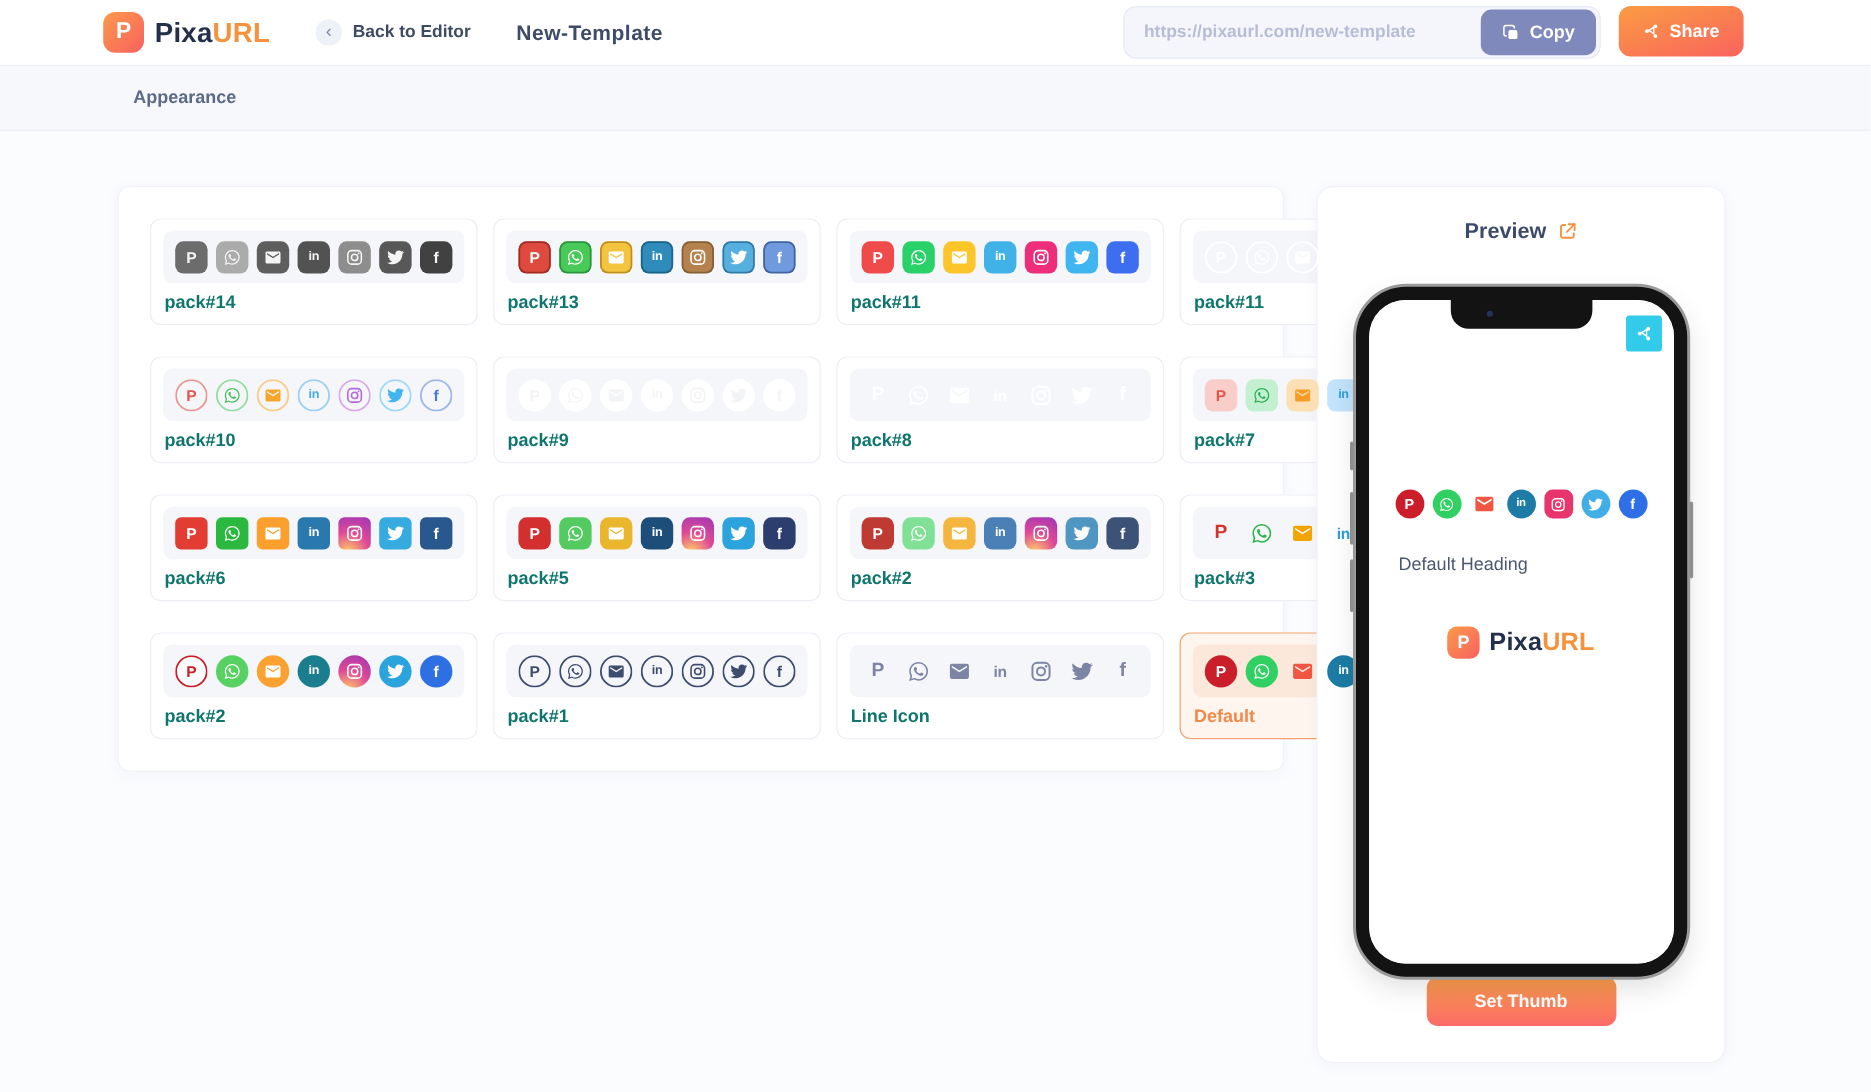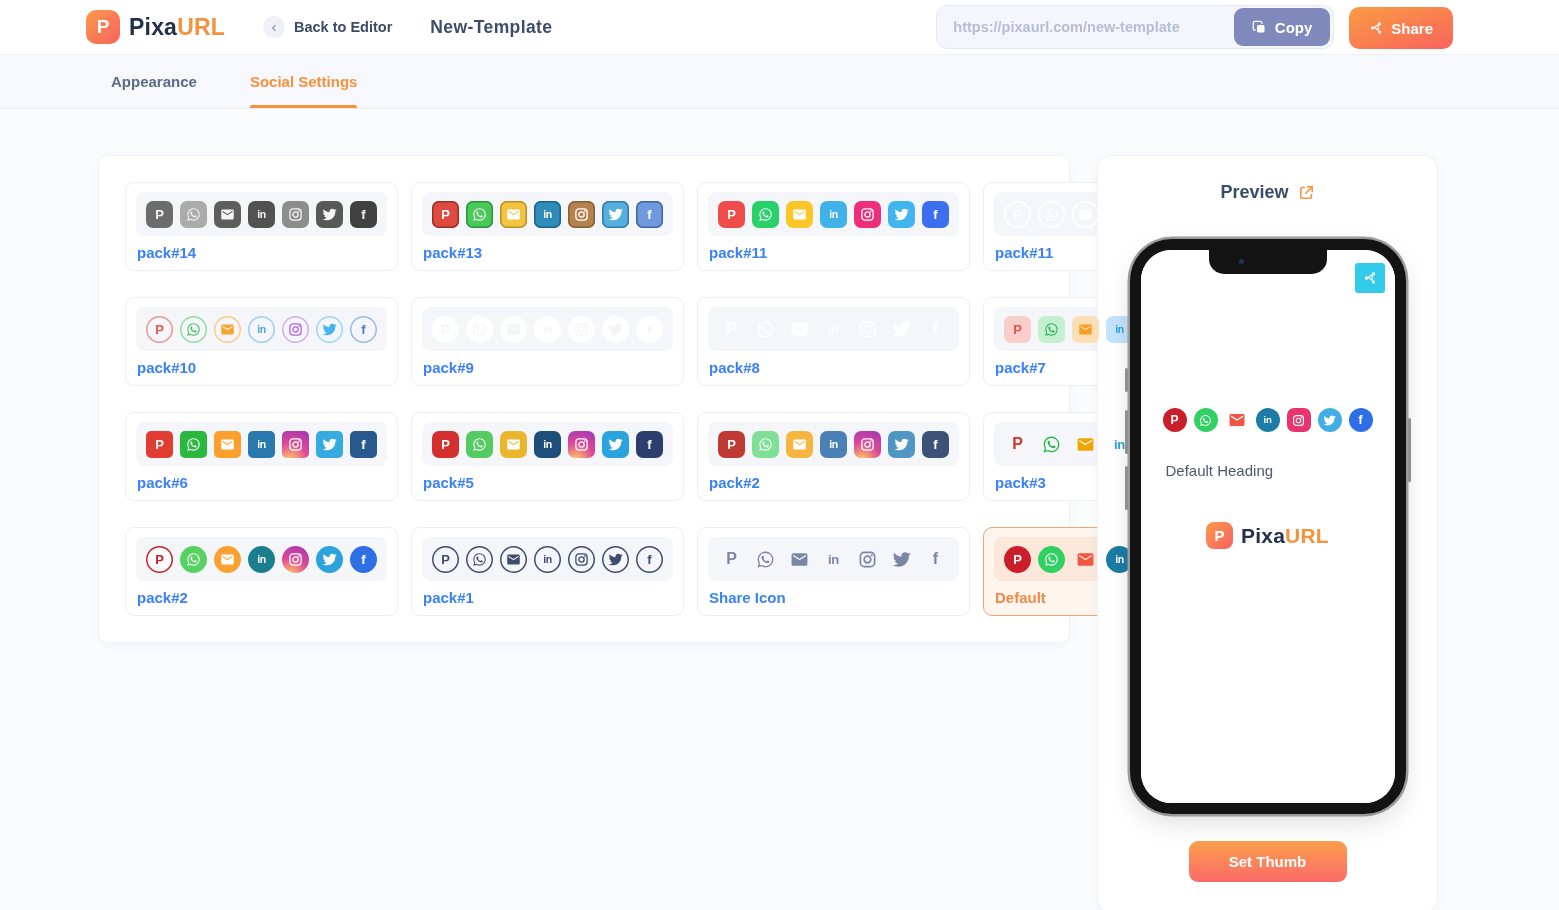--- a/index.html
+++ b/index.html
@@ -28,21 +28,21 @@
     display:flex; align-items:center; gap:9px; background:none; border:none;
     margin-left:38px; cursor:pointer; font-family:inherit;
   }
   .back-circle {
     width:22px; height:22px; border-radius:50%; background:#eef1f7;
     display:flex; align-items:center; justify-content:center;
     color:#7a86a0; font-size:15px; line-height:1; padding-bottom:2px;
   }
   .back-label { font-size:14.5px; font-weight:700; color:#3d4a63; }
   .page-title { margin-left:38px; font-size:17.5px; font-weight:700; color:#3e4c6a; letter-spacing:.4px; }
-  .header-right { margin-left:auto; display:flex; align-items:flex-end; gap:15px; }
+  .header-right { margin-left:auto; display:flex; align-items:flex-start; gap:15px; }
   .url-group {
     display:flex; align-items:center; background:#f4f6fc; border:1px solid #e6eaf4;
     border-radius:11px; padding:3px 3px 3px 16px; width:398px; height:44px;
   }
   .url-input {
     flex:1; border:none; background:transparent; outline:none;
     font-family:inherit; font-size:14.5px; color:#b6bdd4; font-weight:600;
   }
   .copy-btn {
     display:flex; align-items:center; gap:8px; background:#8089bb; color:#fff;
@@ -84,21 +84,21 @@
   .pack {
     background:#fff; border:1px solid #edeff5; border-radius:9px;
     padding:9px 10px 5px; cursor:pointer;
   }
   .pack.selected { border:1.5px solid #f2a471; background:#fdf5ee; }
   .strip {
     background:#f5f6fa; border-radius:8px; height:44px;
     display:flex; align-items:center; gap:7px; padding:0 10px; overflow:hidden;
   }
   .pack.selected .strip { background:#fbe8da; }
-  .pack-label { font-size:15px; color:#3b82f6; margin:8px 1px 4px; font-weight:600; }
+  .pack-label { font-size:15px; color:#0f766e; margin:8px 1px 4px; font-weight:600; }
   .pack.selected .pack-label { color:#ef8a4a; }
   
   .ic {
     width:27px; height:27px; min-width:27px; display:flex; align-items:center;
     justify-content:center; color:#fff; position:relative;
   }
   .sh-square  { border-radius:5px; }
   .sh-rounded { border-radius:7px; }
   .sh-circle  { border-radius:50%; }
   .sh-none    { background:transparent !important; }
@@ -160,21 +160,21 @@
   .pv-icons .ic { width:24px; height:24px; min-width:24px; cursor:pointer; }
   .pv-icons .ic svg { width:13px; height:13px; }
   .pv-icons .ic .lt { font-size:12px; }
   .pv-icons .ic .lt-in { font-size:9.5px; }
   .pv-icons .ic.lg svg { width:18px; height:18px; }
   .pv-heading { position:absolute; top:212px; left:25px; font-size:15px; color:#4b5870; }
   .pv-brand { position:absolute; top:272px; left:0; right:0; display:flex; justify-content:center; align-items:center; gap:8px; }
   .pv-brand .brand-mark { width:27px; height:27px; border-radius:8px; font-size:15px; }
   .pv-brand .brand-word { font-size:21px; }
   .set-thumb-btn {
-    margin-top:27px; width:158px; height:41px; border:none; border-radius:9px;
+    width:158px; height:41px; border:none; border-radius:9px;
     background:linear-gradient(180deg,#fba04c,#fb6a68); color:#fff;
     font-family:inherit; font-size:15px; font-weight:700; cursor:pointer;
   }
 </style>
 </head>
 <body>
 
 <header class="header">
   <div class="brand">
     <span class="brand-mark">P</span>
@@ -207,21 +207,20 @@
             <circle cx="18" cy="19" r="2.7"></circle>
           </svg>
       </span>
       <span>Share</span>
     </button>
   </div>
 </header>
 
 <nav class="tabbar">
   <div class="tab">Appearance</div>
-  <div class="tab active">Social Settings</div>
 </nav>
 
 <main class="main">
 
   <section class="themes-card">
     <div class="pack-grid" id="pack-grid">
         <div class="pack">
     <div class="strip">
             <span class="ic sh-rounded" style="background: rgb(108, 108, 108); color: rgb(244, 244, 244);">
               <b class="lt">P</b>
@@ -782,21 +781,21 @@
             </span>
             <span class="ic sh-none lg" style="color: rgb(125, 133, 165);">
               <svg viewBox="0 0 24 24" fill="currentColor">
                 <path d="M23.4 4.8c-.8.4-1.7.6-2.6.8.9-.6 1.6-1.5 2-2.5-.9.5-1.9.9-2.9 1.1C19 3.3 17.8 2.8 16.5 2.8c-2.6 0-4.6 2.1-4.6 4.6 0 .4 0 .7.1 1-3.8-.2-7.2-2-9.5-4.8-.4.7-.6 1.5-.6 2.3 0 1.6.8 3 2.1 3.9-.8 0-1.5-.2-2.1-.6v.1c0 2.2 1.6 4.1 3.7 4.5-.4.1-.8.2-1.2.2-.3 0-.6 0-.9-.1.6 1.8 2.3 3.2 4.3 3.2-1.6 1.2-3.6 2-5.7 2-.4 0-.7 0-1.1-.1 2 1.3 4.5 2.1 7.1 2.1 8.5 0 13.2-7.1 13.2-13.2v-.6c.9-.7 1.7-1.5 2.3-2.4z"></path>
               </svg>
             </span>
             <span class="ic sh-none lg" style="color: rgb(125, 133, 165);">
               <b class="lt">f</b>
             </span>
           </div>
-    <div class="pack-label">Share Icon</div>
+    <div class="pack-label">Line Icon</div>
   </div>
         <div class="pack selected">
     <div class="strip">
             <span class="ic sh-circle" style="background: rgb(202, 31, 43); color: rgb(255, 255, 255);">
               <b class="lt">P</b>
             </span>
             <span class="ic sh-circle" style="background: rgb(49, 208, 99); color: rgb(255, 255, 255);">
               <svg viewBox="0 0 24 24" fill="currentColor">
                 <path d="M12.04 2c-5.46 0-9.91 4.45-9.91 9.91 0 1.75.46 3.45 1.32 4.95L2.05 22l5.25-1.38a9.9 9.9 0 0 0 4.74 1.21c5.46 0 9.9-4.45 9.9-9.91 0-2.65-1.03-5.14-2.9-7.01A9.82 9.82 0 0 0 12.04 2zm0 18.15a8.2 8.2 0 0 1-4.21-1.15l-.3-.18-3.12.82.83-3.04-.2-.31a8.26 8.26 0 0 1-1.26-4.38c0-4.54 3.7-8.24 8.25-8.24 2.2 0 4.27.86 5.82 2.42a8.18 8.18 0 0 1 2.41 5.83c0 4.54-3.7 8.23-8.22 8.23zm4.52-6.16c-.25-.12-1.47-.72-1.69-.81-.23-.08-.39-.12-.56.12-.17.25-.64.81-.78.97-.14.17-.29.19-.54.06-.25-.12-1.05-.39-1.99-1.23-.74-.66-1.23-1.47-1.38-1.72-.14-.25-.02-.38.11-.51.11-.11.25-.29.37-.43.12-.14.17-.25.25-.41.08-.17.04-.31-.02-.43-.06-.12-.56-1.34-.76-1.84-.2-.48-.41-.42-.56-.43h-.48c-.17 0-.43.06-.66.31-.22.25-.86.85-.86 2.07 0 1.22.89 2.4 1.01 2.56.12.17 1.75 2.67 4.23 3.74.59.26 1.05.41 1.41.52.59.19 1.13.16 1.56.1.48-.07 1.47-.6 1.67-1.18.21-.58.21-1.07.15-1.18-.06-.1-.23-.16-.48-.29z"></path>
               </svg>

